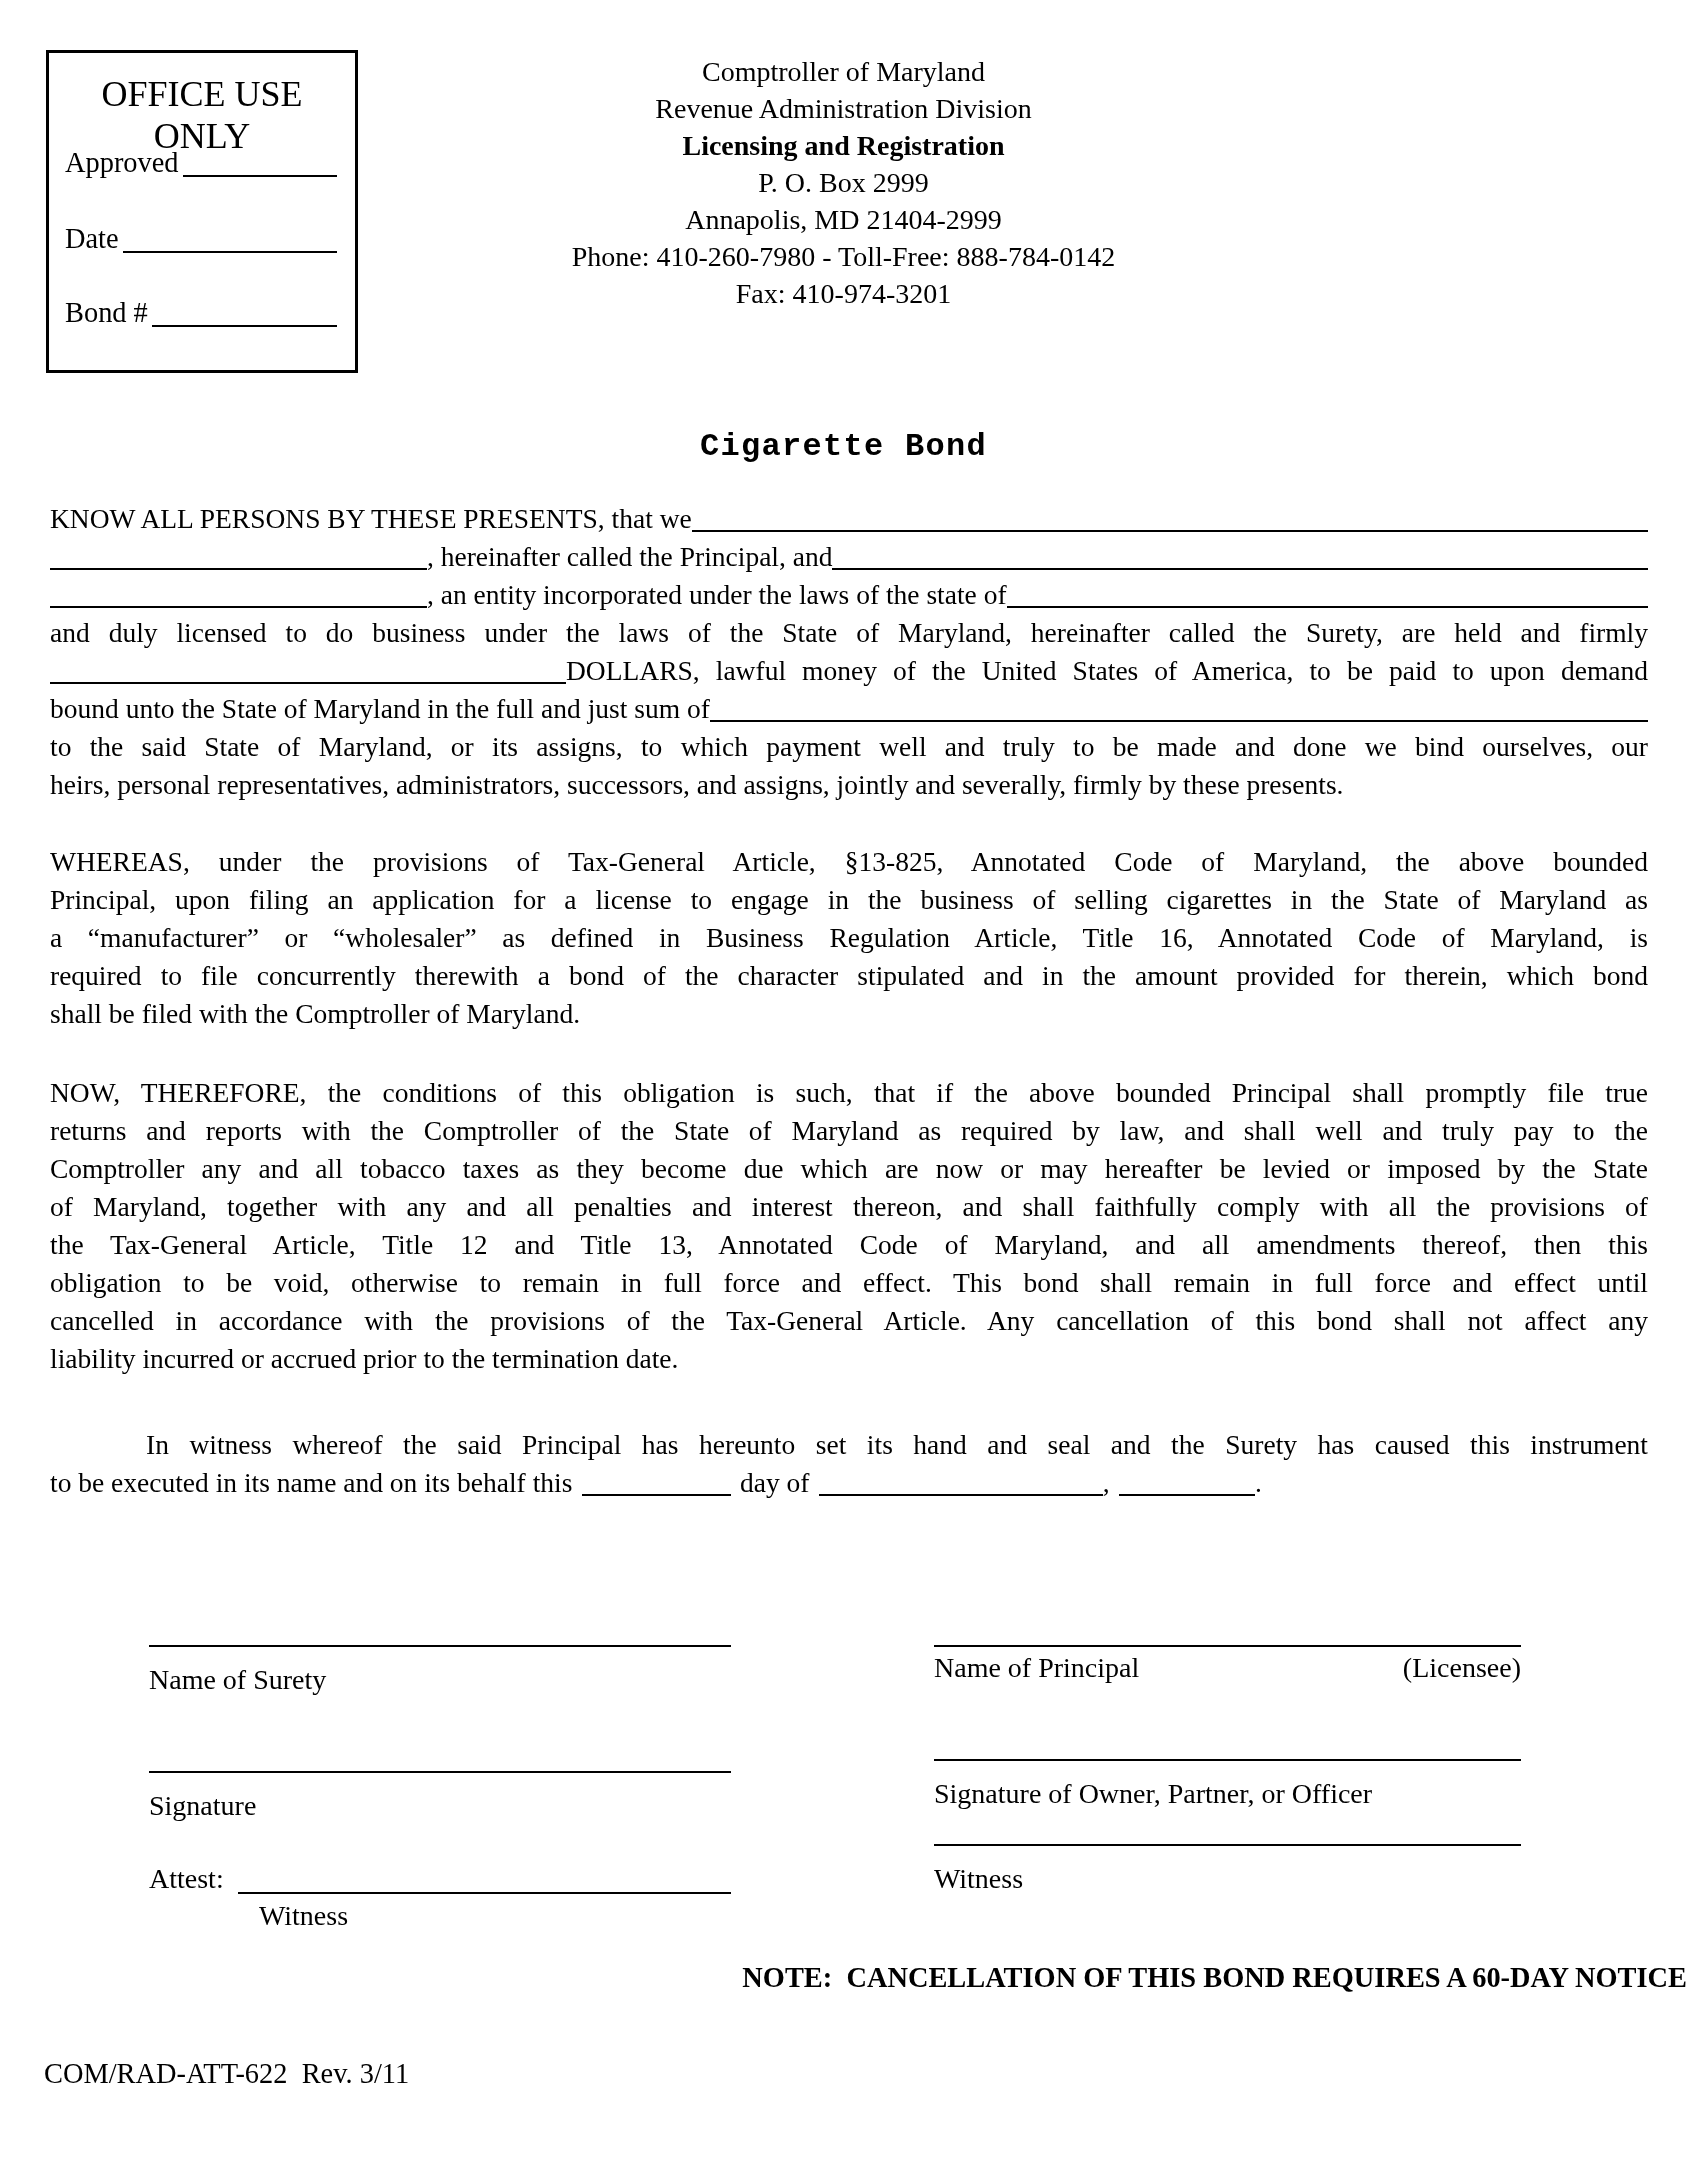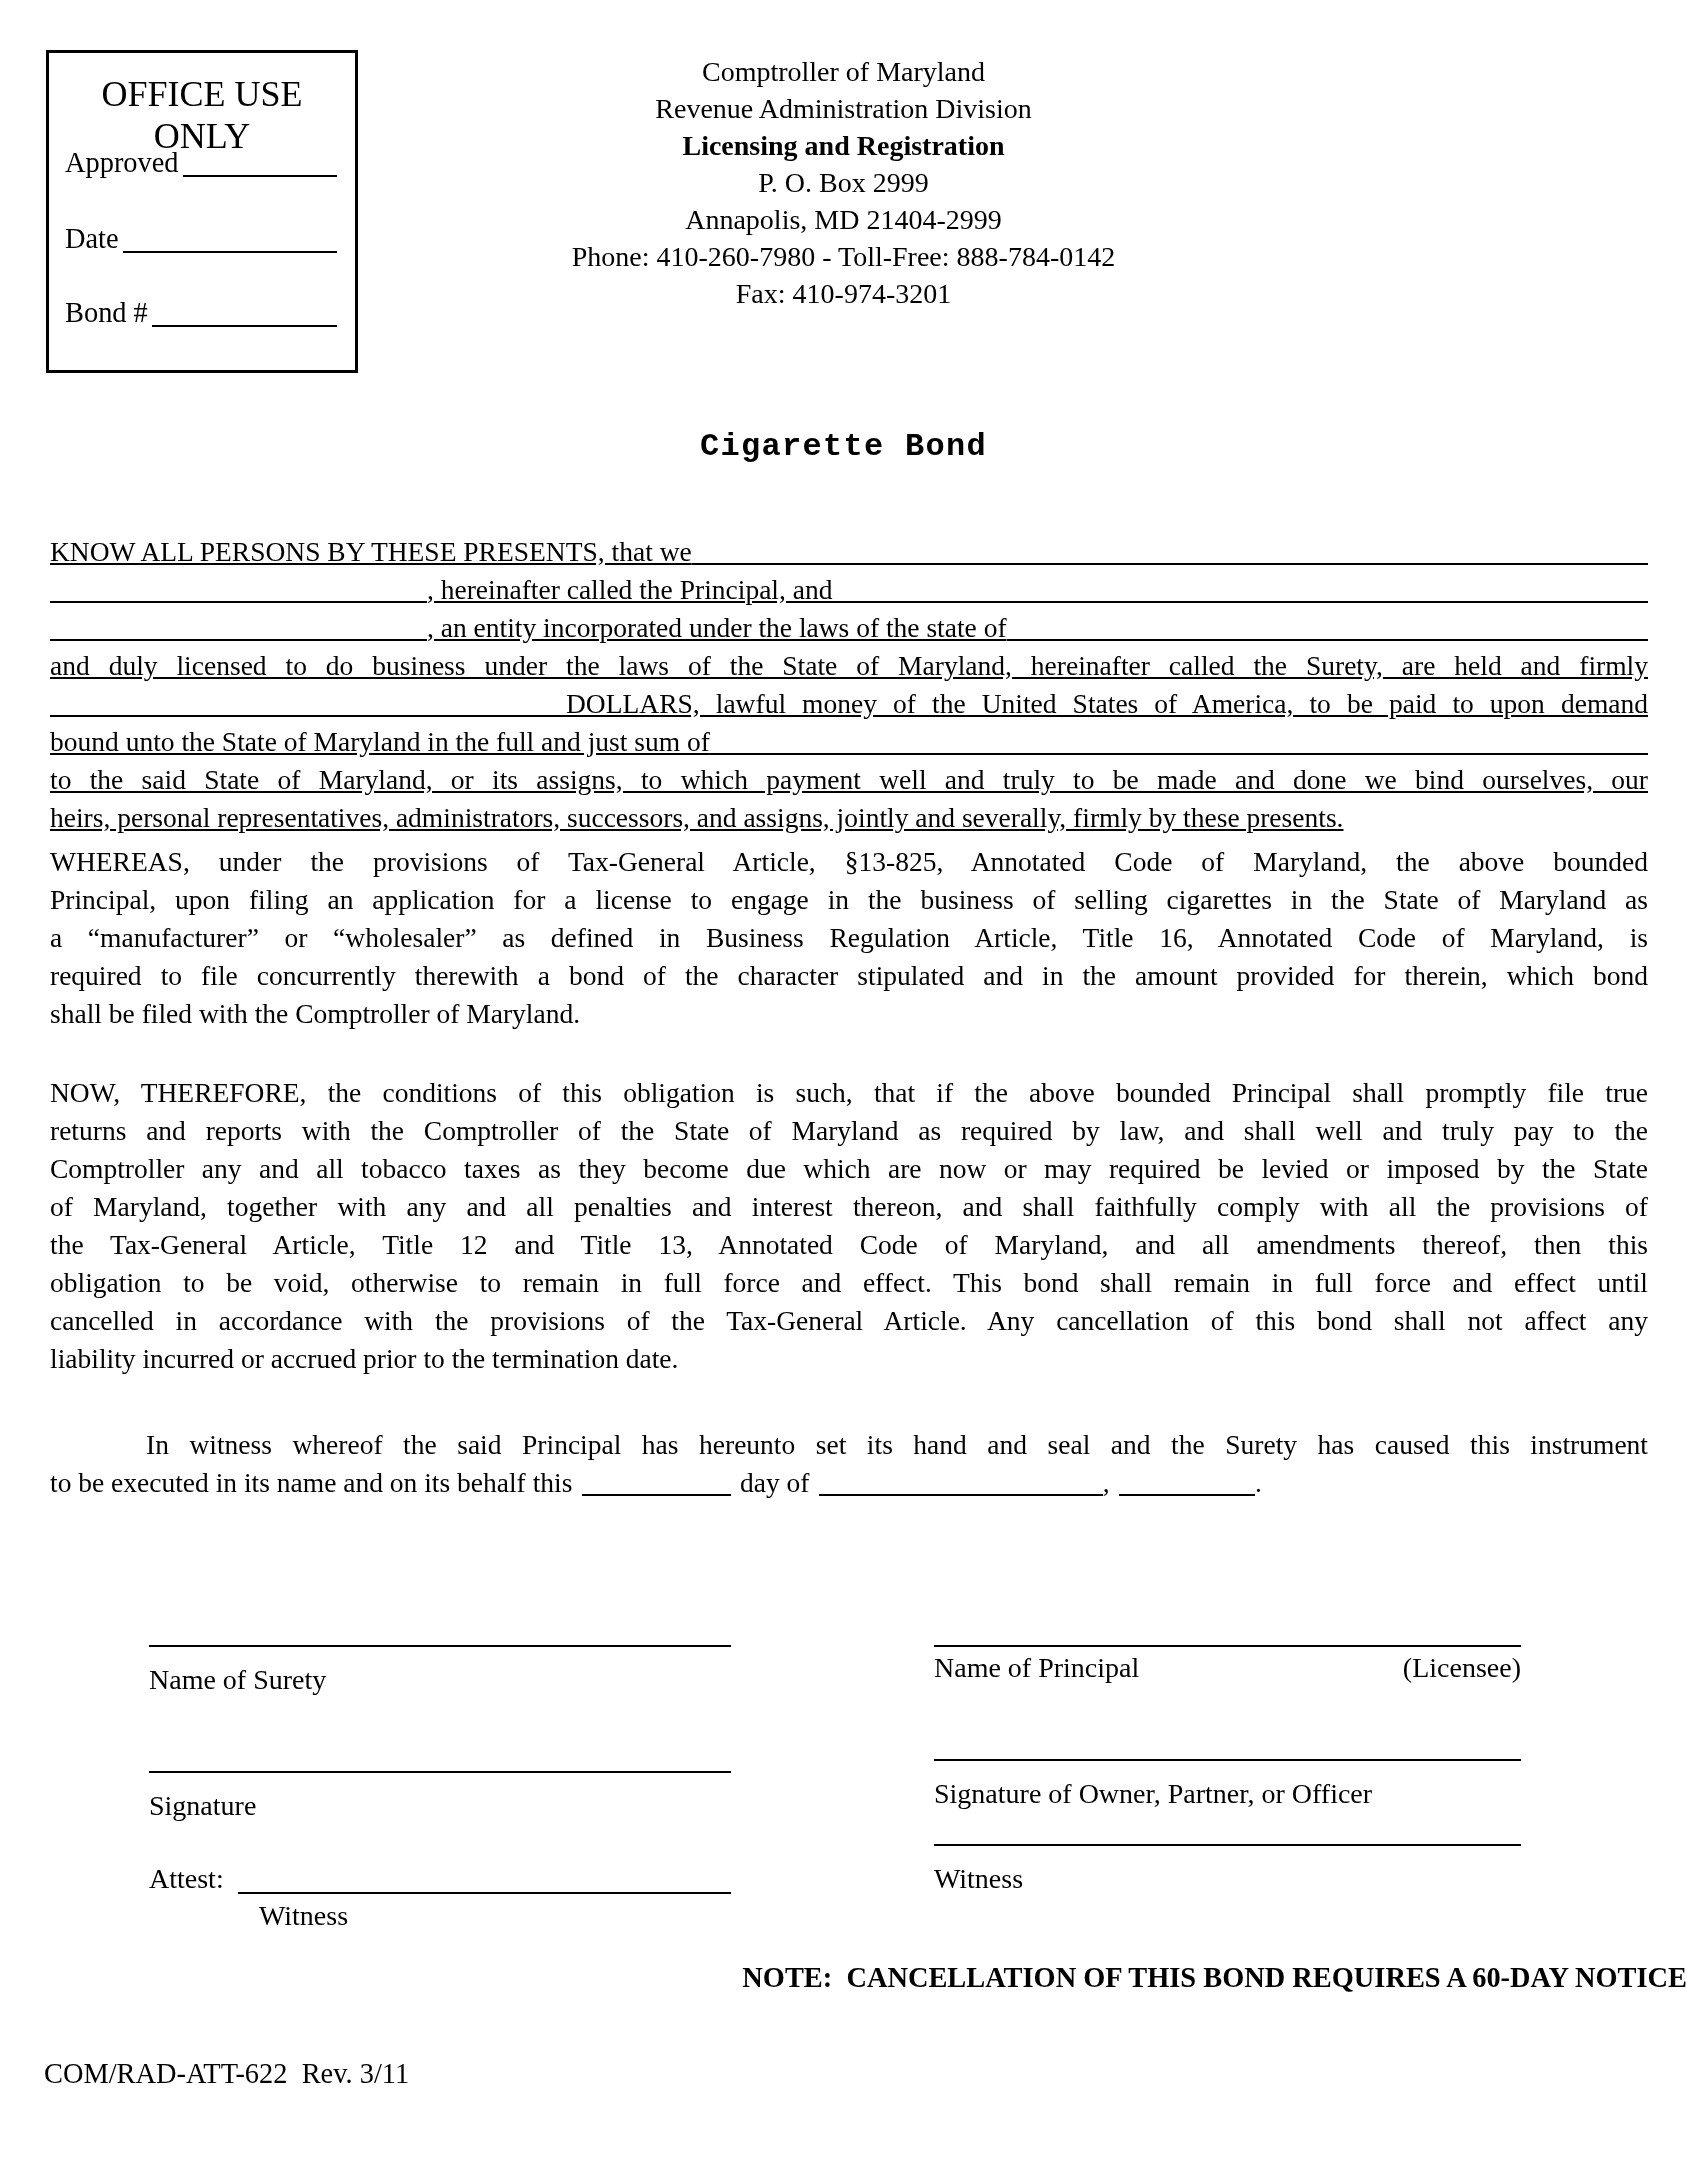--- a/index.html
+++ b/index.html
@@ -41,21 +41,21 @@
   .doc-title {
     position:absolute; top:427px; left:0; width:100%;
     text-align:center; font-size:32px; font-weight:bold;
     letter-spacing:1.3px; line-height:40px;font-family:Liberation Mono, monospace;
   }
   
   .bodytext {
     position:absolute; left:50px; width:1598px;
     font-size:27.5px; line-height:38px;
   }
-  #p1 { top:533px;text-decoration:underline; }
+  #p1 { top:500px; }
   #p2 { top:843px; }
   #p3 { top:1074px; }
   #p4 { top:1426px; }
   .jline { text-align:justify; text-align-last:justify; height:38px; }
   .jline.last { text-align:left; text-align-last:left; }
   .bline { display:flex; align-items:flex-end; height:38px; }
   .bline .t { white-space:pre; line-height:38px; }
   .bline .t.grow { flex:1 1 auto; text-align:justify; text-align-last:justify; }
   .fill { flex:1 1 auto; border-bottom:2.6px solid #000; margin-bottom:6px; }
   .fill.fixed { flex:0 0 auto; }
@@ -148,21 +148,21 @@
     <div class="jline">WHEREAS, under the provisions of Tax-General Article, §13-825, Annotated Code of Maryland, the above bounded</div>
     <div class="jline">Principal, upon filing an application for a license to engage in the business of selling cigarettes in the State of Maryland as</div>
     <div class="jline">a “manufacturer” or “wholesaler” as defined in Business Regulation Article, Title 16, Annotated Code of Maryland, is</div>
     <div class="jline">required to file concurrently therewith a bond of the character stipulated and in the amount provided for therein, which bond</div>
     <div class="jline last">shall be filed with the Comptroller of Maryland.</div>
   </div>
 
   <div class="bodytext" id="p3">
     <div class="jline">NOW, THEREFORE, the conditions of this obligation is such, that if the above bounded Principal shall promptly file true</div>
     <div class="jline">returns and reports with the Comptroller of the State of Maryland as required by law, and shall well and truly pay to the</div>
-    <div class="jline">Comptroller any and all tobacco taxes as they become due which are now or may required be levied or imposed by the State</div>
+    <div class="jline">Comptroller any and all tobacco taxes as they become due which are now or may hereafter be levied or imposed by the State</div>
     <div class="jline">of Maryland, together with any and all penalties and interest thereon, and shall faithfully comply with all the provisions of</div>
     <div class="jline">the Tax-General Article, Title 12 and Title 13, Annotated Code of Maryland, and all amendments thereof, then this</div>
     <div class="jline">obligation to be void, otherwise to remain in full force and effect. This bond shall remain in full force and effect until</div>
     <div class="jline">cancelled in accordance with the provisions of the Tax-General Article. Any cancellation of this bond shall not affect any</div>
     <div class="jline last">liability incurred or accrued prior to the termination date.</div>
   </div>
 
   <div class="bodytext" id="p4">
     <div class="jline indent">In witness whereof the said Principal has hereunto set its hand and seal and the Surety has caused this instrument</div>
     <div class="bline">

